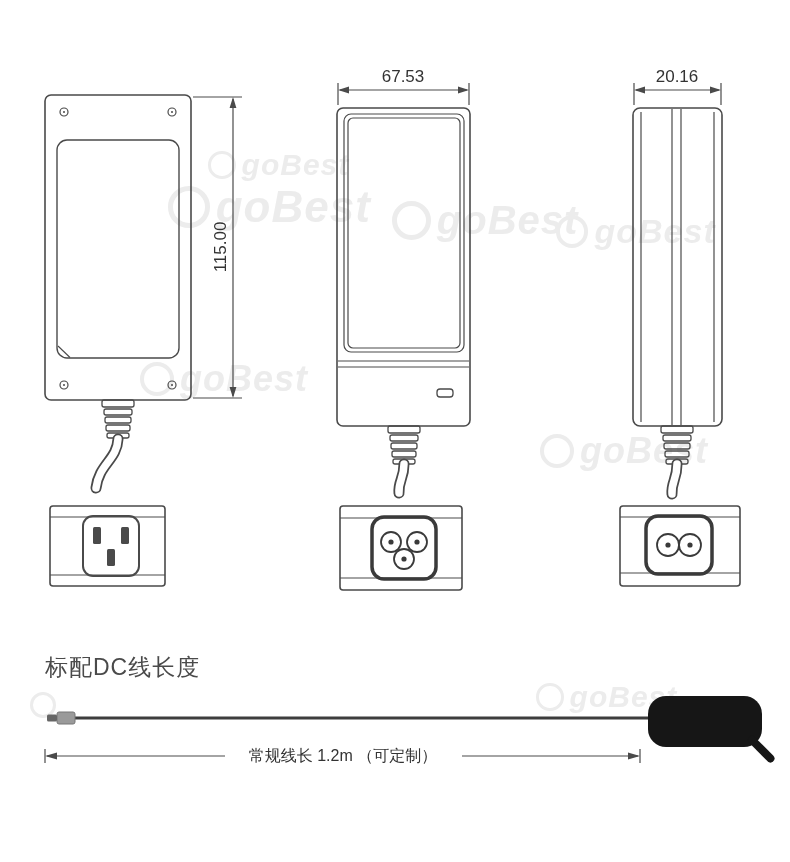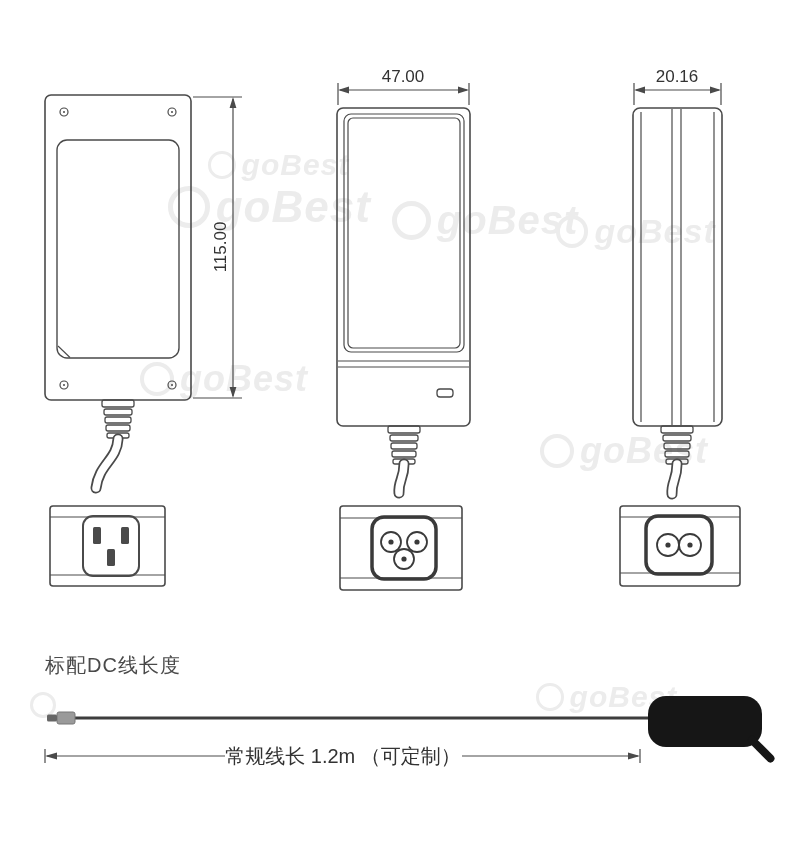--- a/index.html
+++ b/index.html
@@ -17,21 +17,21 @@
     border:0.13em solid currentColor;border-radius:50%;
     flex:0 0 auto;
   }
   svg.art{position:absolute;left:0;top:0;z-index:1;}
   .dim-label{
     position:absolute;z-index:2;transform:translate(-50%,-50%);
     font-size:17px;color:#333333;white-space:nowrap;
   }
   .dim-label.vertical{transform:translate(-50%,-50%) rotate(-90deg);}
   .section-title{
-    position:absolute;z-index:2;font-size:20px;color:#4a4a4a;
+    position:absolute;z-index:2;font-size:23px;color:#4a4a4a;
     white-space:nowrap;letter-spacing:1px;
   }
 </style>
 </head>
 <body>
 
 <div class="page">
 
   <div class="wm" style="left:208px;top:148px;font-size:30px">
     <span class="ring"></span>
@@ -214,19 +214,19 @@
       <line x1="45" y1="749" x2="45" y2="763"></line>
       <line x1="640" y1="749" x2="640" y2="763"></line>
       <line x1="47" y1="756" x2="225" y2="756"></line>
       <line x1="462" y1="756" x2="638" y2="756"></line>
       <polygon points="45,756 57,752.4 57,759.6" fill="#4a4a4a" stroke="none"></polygon>
       <polygon points="640,756 628,752.4 628,759.6" fill="#4a4a4a" stroke="none"></polygon>
     </g>
   </svg>
 
   <span class="dim-label vertical" style="left:221px;top:247px">115.00</span>
-  <span class="dim-label" style="left:403px;top:77px">47.00</span>
+  <span class="dim-label" style="left:403px;top:77px">67.53</span>
   <span class="dim-label" style="left:677px;top:77px">20.16</span>
 
   <span class="section-title" style="left:45px;top:652px">标配DC线长度</span>
-  <span class="dim-label" style="left:343px;top:756px;font-size:20px">常规线长 1.2m （可定制）</span>
+  <span class="dim-label" style="left:343px;top:756px;font-size:16px">常规线长 1.2m （可定制）</span>
 
 </div>
 
 </body></html>

